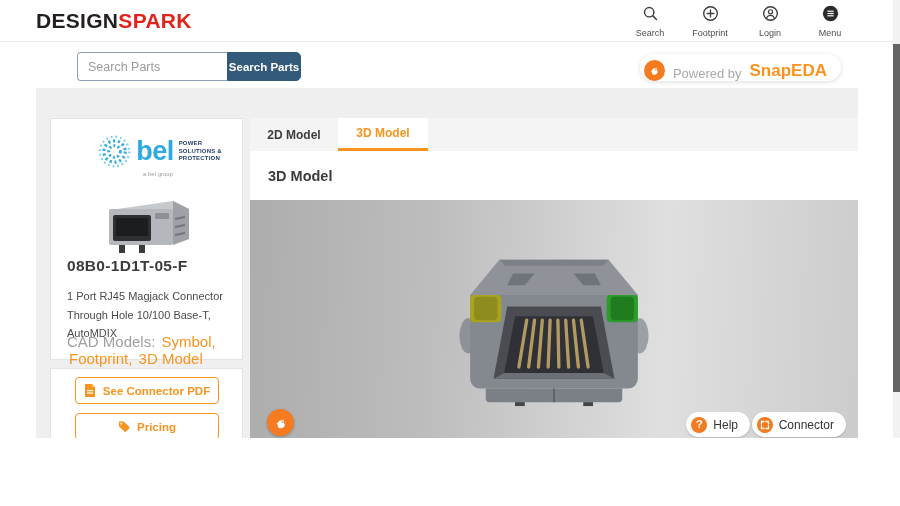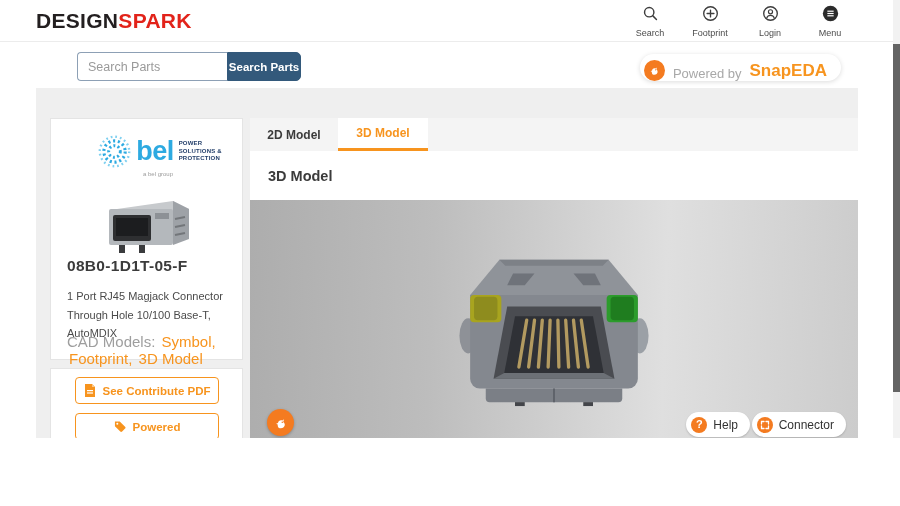--- a/index.html
+++ b/index.html
@@ -214,28 +214,28 @@
     </div>
 
     <div class="card actions-card">
       <button class="outline-btn btn-datasheet">
         <svg viewBox="0 0 12 13">
             <path d="M1 0h7l3 3v10H1z" fill="#f7941e"></path>
             <path d="M8 0l3 3H8z" fill="#fbc98a"></path>
             <rect x="3" y="6" width="6" height="1.2" fill="#fff"></rect>
             <rect x="3" y="8.4" width="6" height="1.2" fill="#fff"></rect>
           </svg>
-        <span>See Contribute PDF</span>
+        <span>See Connector PDF</span>
       </button>
       <button class="outline-btn btn-pricing">
         <svg viewBox="0 0 13 13">
             <path d="M1 1h5.2L12 6.8a1.4 1.4 0 0 1 0 2L8.8 12a1.4 1.4 0 0 1-2 0L1 6.2z" fill="#f7941e"></path>
             <circle cx="3.6" cy="3.6" r="1.1" fill="#fff"></circle>
           </svg>
-        <span>Powered</span>
+        <span>Pricing</span>
       </button>
     </div>
 
     <div class="model-panel">
       <div class="tab-bar">
         <div class="tab tab-inactive">2D Model</div>
         <div class="tab tab-active">3D Model</div>
       </div>
 
       <div class="panel-body">

